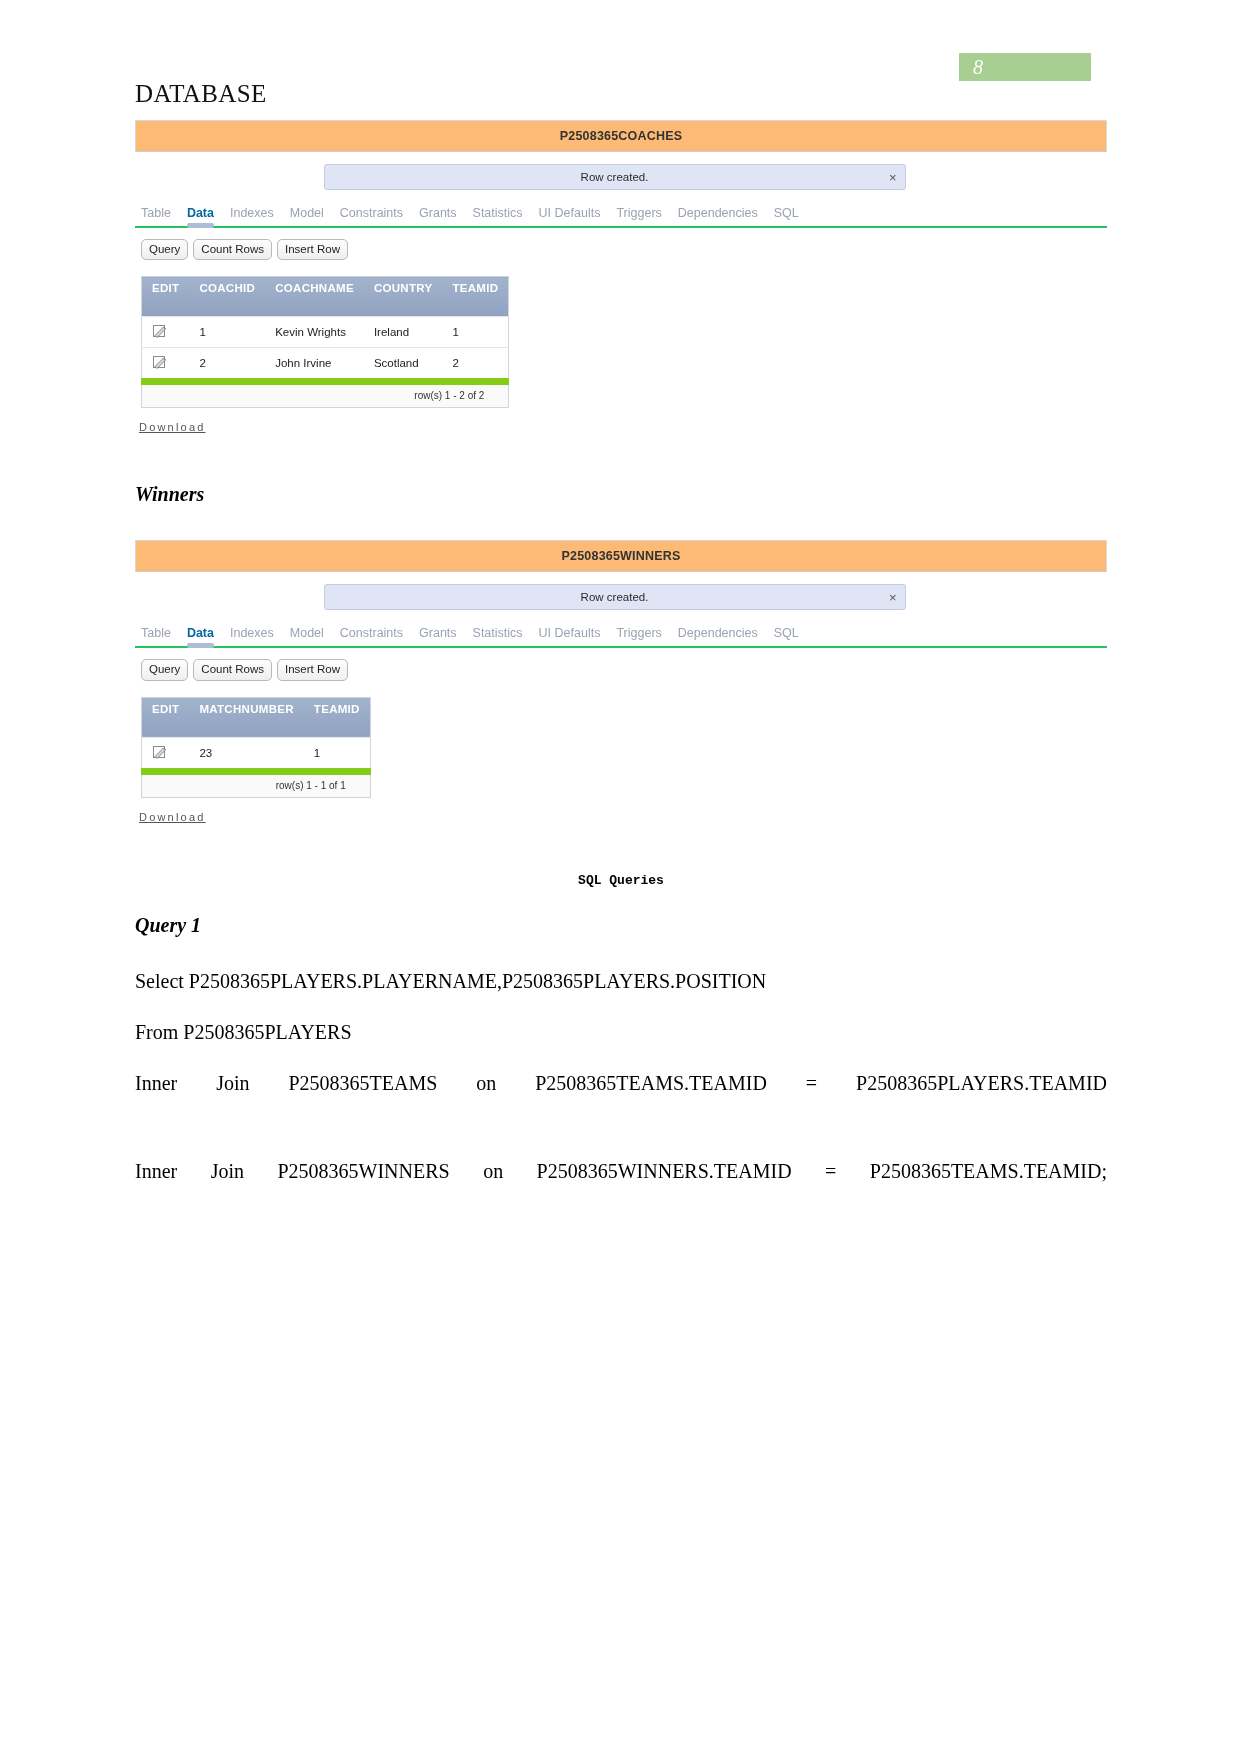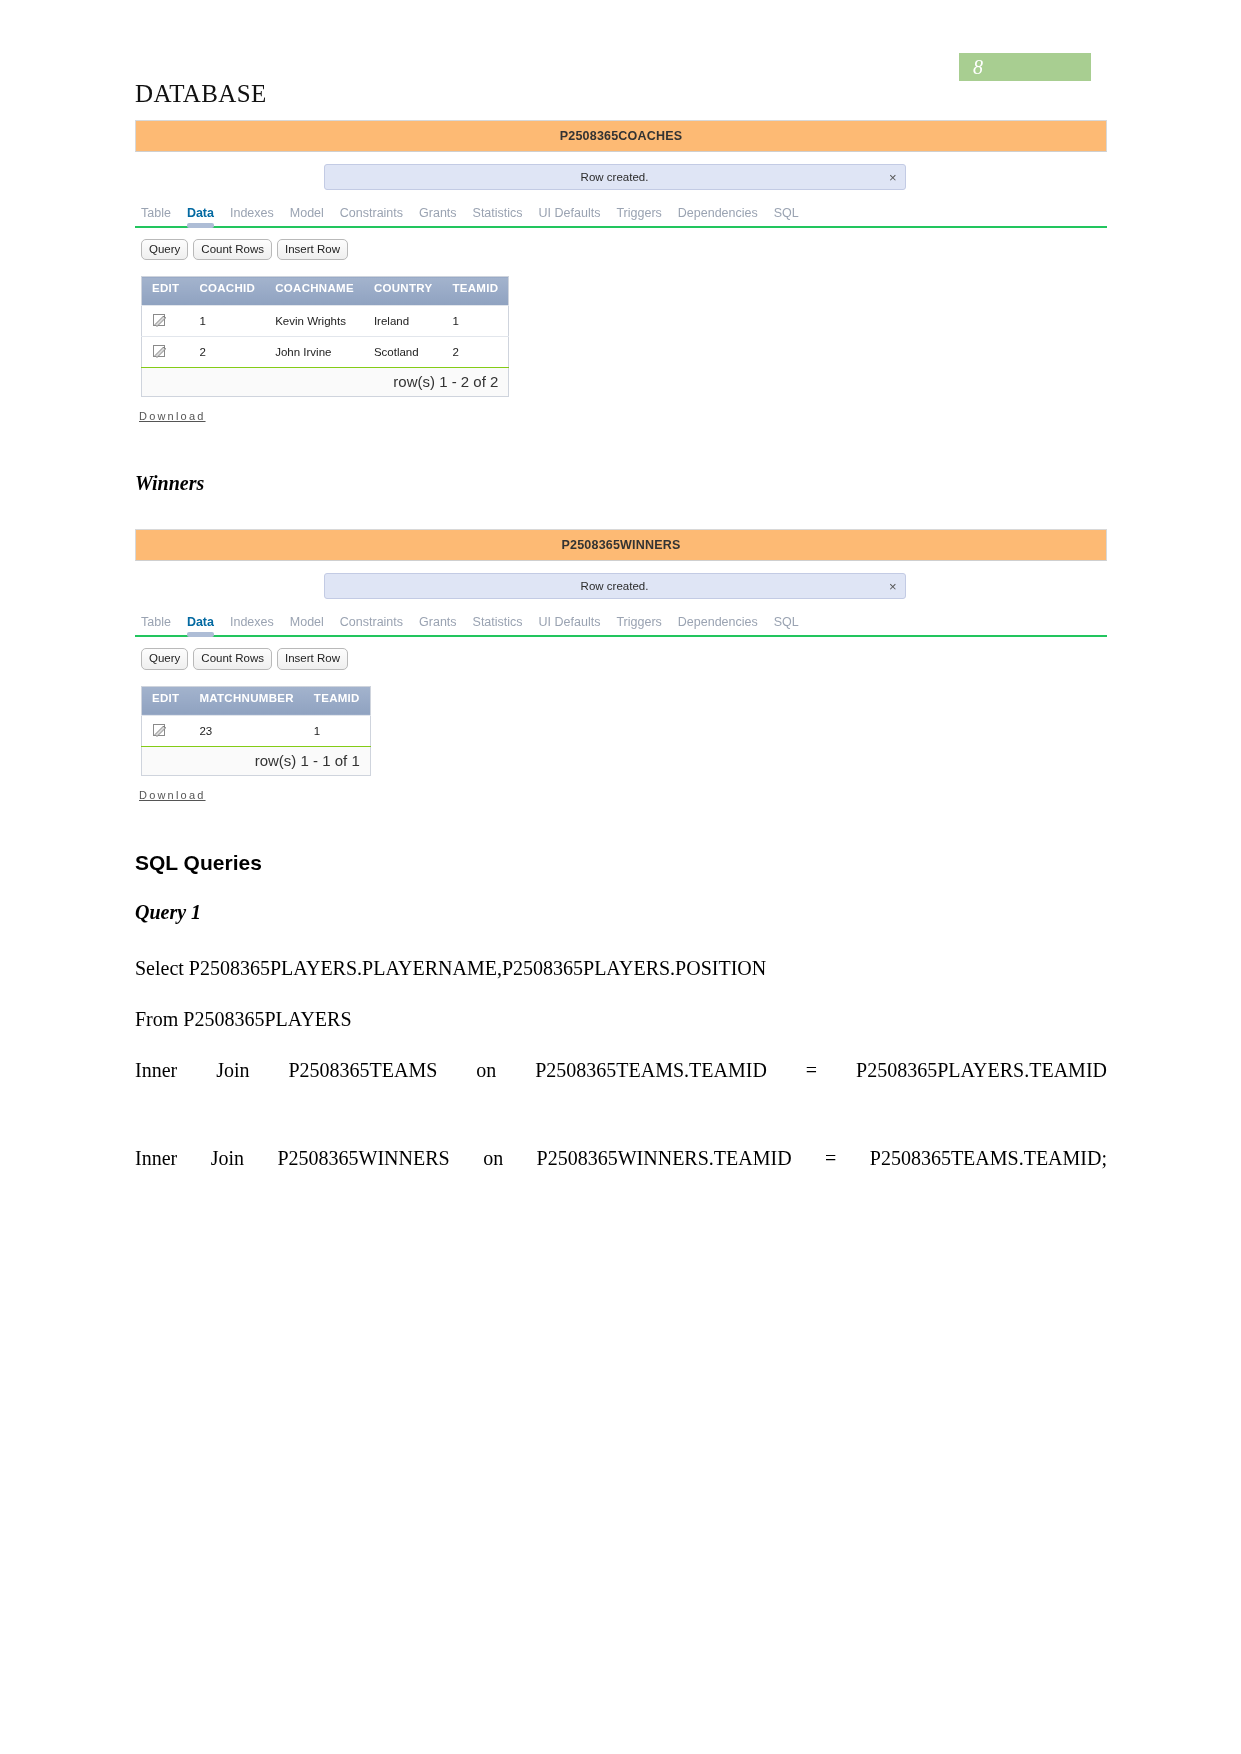--- a/index.html
+++ b/index.html
@@ -168,39 +168,39 @@
     background: #fff;
     border: 1px solid #cfd4dd;
   }
   table.grid thead th {
     background: #96a7c6;
     background: linear-gradient(#a3b3cd, #8fa2c0);
     color: #ffffff;
     font-size: 11.5px;
     font-weight: bold;
     text-align: right;
-    padding: 5px 10px 11px 10px;
+    padding: 5px 10px 22px 10px;
     letter-spacing: 0.3px;
     white-space: nowrap;
   }
   table.grid tbody td {
     padding: 6px 10px 6px 10px;
     border-top: 1px solid #e2e6ec;
     vertical-align: middle;
     white-space: nowrap;
   }
   table.grid tbody tr td.num {
     text-align: left;
   }
   table.grid tfoot td {
-    border-top: 1px solid #84cc16;
+    border-top: 7px solid #84cc16;
     background: #fafafa;
     text-align: right;
-    padding: 5px 10px 6px 10px;
-    font-size: 15px;
+    padding: 5px 24px 6px 10px;
+    font-size: 10px;
     color: #333;
   }
   .edit-icon {
     display: inline-block;
     width: 16px;
     height: 16px;
     position: relative;
   }
   .edit-icon svg { display: block; }
 
@@ -216,24 +216,25 @@
 
   
   .h-sub {
     font-family: "Liberation Serif", serif;
     font-weight: bold;
     font-style: italic;
     font-size: 20px;
     color: #000;
   }
   .h-sec {
-    font-family: Liberation Sans, sans-serif;
+    font-family: Liberation Mono, monospace;
     font-weight: bold;
-    font-size: 21px;
+    font-size: 13px;
     color: #000;
+    text-align: center;
   }
   .para {
     font-family: "Liberation Serif", serif;
     font-size: 20px;
     line-height: 1.85;
     color: #000;
     text-align: justify;
   }
   .para.justify-spread {
     text-align: justify;

